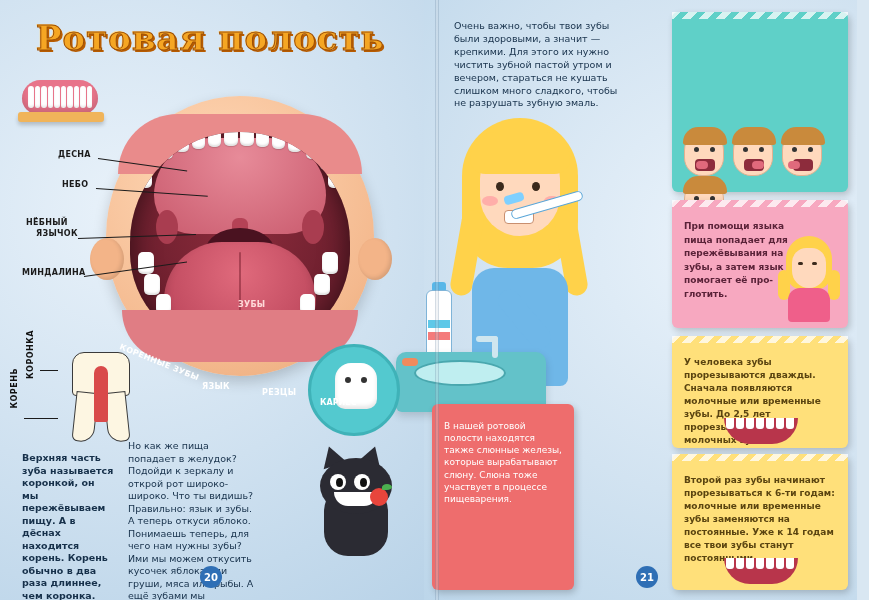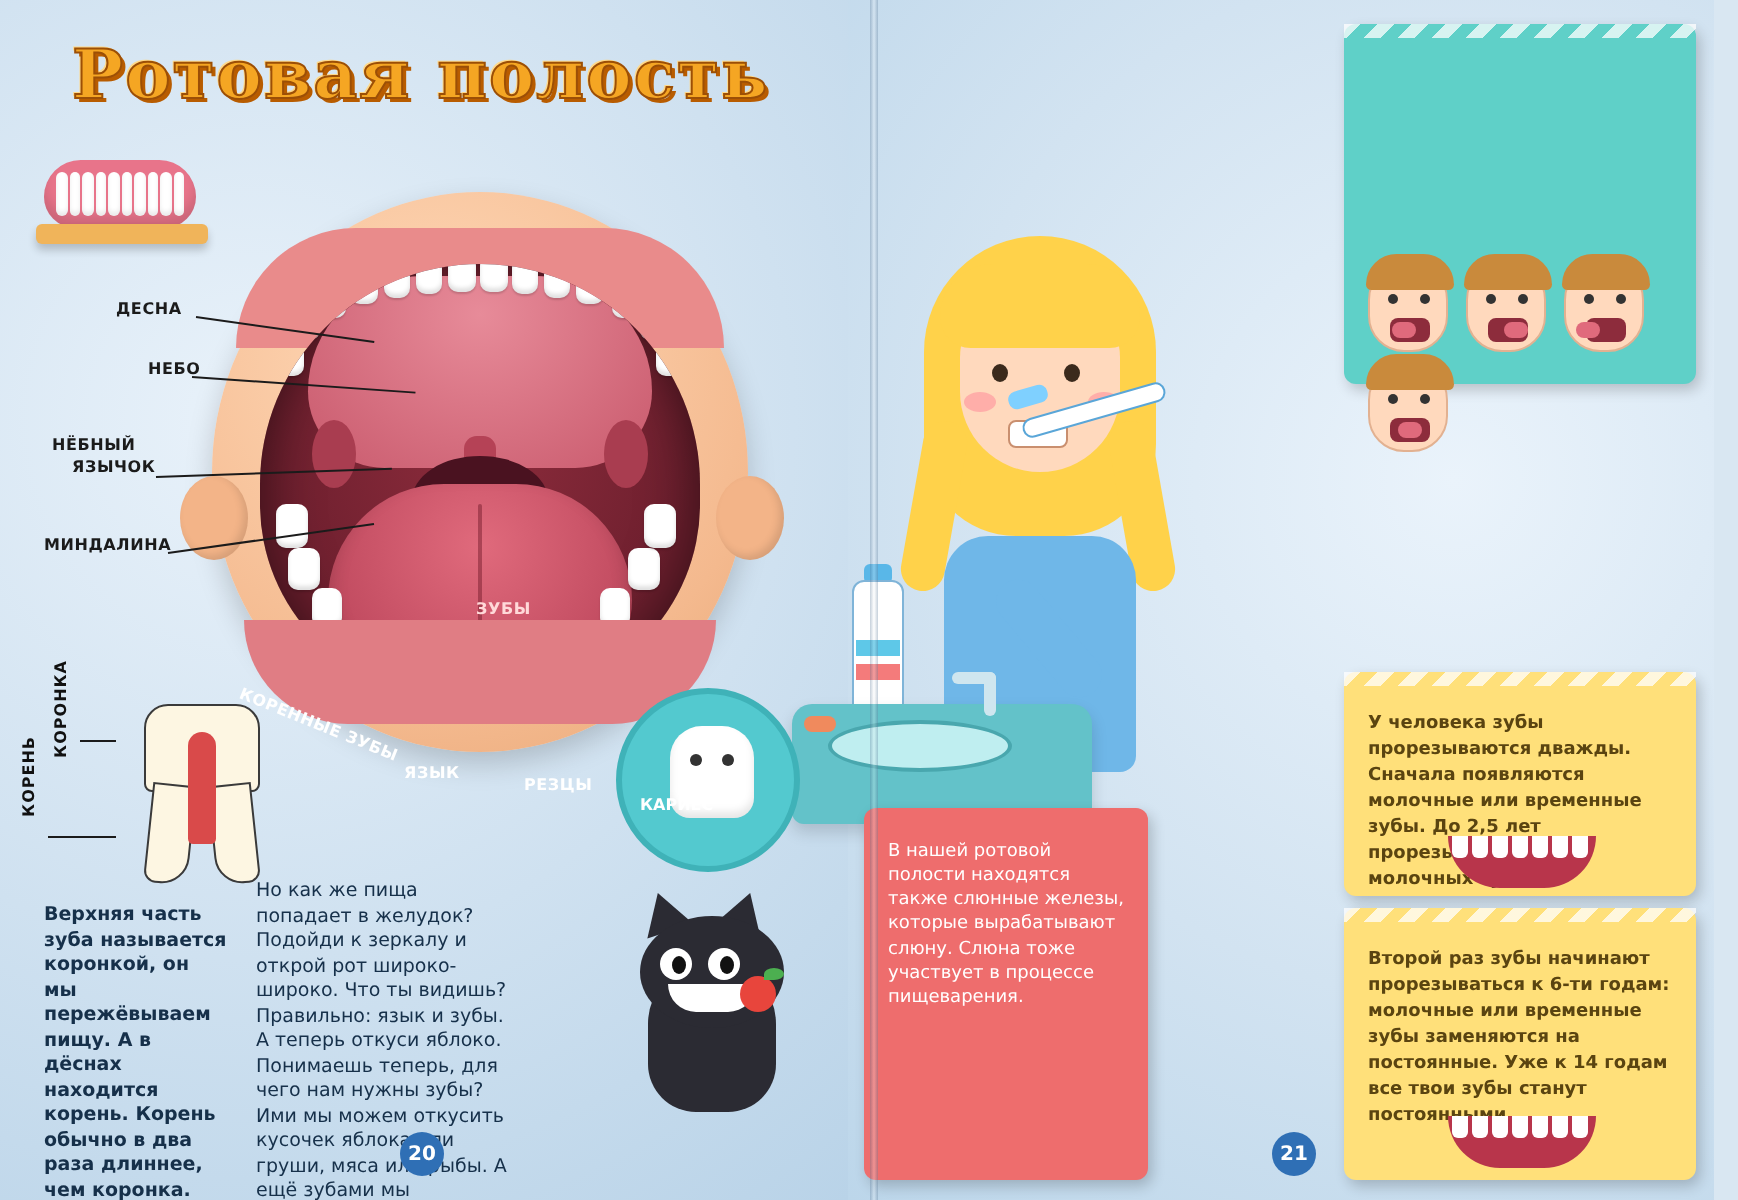--- a/index.html
+++ b/index.html
@@ -357,21 +357,21 @@
       </div>
       <div class="lip-bot"></div>
     </div>
 
     <div class="lead" style="left:98px; top:158px; width:90px; transform: rotate(8deg);"></div>
     <div class="lead" style="left:96px; top:188px; width:112px; transform: rotate(4deg);"></div>
     <div class="lead" style="left:78px; top:238px; width:118px; transform: rotate(-2deg);"></div>
     <div class="lead" style="left:84px; top:276px; width:104px; transform: rotate(-8deg);"></div>
 
     <div class="lbl" style="left:58px; top:150px;">ДЕСНА</div>
-    <div class="lbl" style="left:74px; top:180px;">НЕБО</div>
+    <div class="lbl" style="left:62px; top:180px;">НЕБО</div>
     <div class="lbl" style="left:26px; top:218px;">НЁБНЫЙ</div>
     <div class="lbl" style="left:36px; top:229px;">ЯЗЫЧОК</div>
     <div class="lbl" style="left:22px; top:268px;">МИНДАЛИНА</div>
     <div class="lbl" style="left:238px; top:300px; color:#ffd9d9;">ЗУБЫ</div>
     <div class="lbl rot" style="left:120px; top:342px; transform: rotate(22deg); color:#fff;">КОРЕННЫЕ ЗУБЫ</div>
     <div class="lbl rot" style="left:202px; top:382px; color:#fff;">ЯЗЫК</div>
     <div class="lbl rot" style="left:262px; top:388px; color:#fff;">РЕЗЦЫ</div>
 
     <div class="tooth-section">
       <div class="tooth-body"></div>
@@ -388,20 +388,21 @@
 
     <div class="text-block" style="left:128px; top:440px; width:130px;">Но как же пища попадает в желудок? Подойди к зеркалу и открой рот широко-широко. Что ты видишь? Правильно: язык и зубы. А теперь откуси яблоко. Понимаешь теперь, для чего нам нужны зубы? Ими мы можем откусить кусочек яблока или груши, мяса или рыбы. А ещё зубами мы пережёвываем пищу, измельчаем её. И в этом деле зубам помогает язык.</div>
 
     <div class="pageno" style="left:200px; top:566px;">20</div>
   </div>
 
   <div class="spine"></div>
 
   <div class="right-page">
 
+    <div class="para" style="left:30px; top:20px; width:168px;">Очень важно, чтобы твои зубы были здоровыми, а значит — крепкими. Для этого их нужно чистить зубной пастой утром и вечером, стараться не кушать слишком много сладкого, чтобы не разрушать зубную эмаль.</div>
 
     <div class="girl" style="left:16px; top:118px;">
       <div class="hair-back"></div>
       <div class="braid l"></div>
       <div class="braid r"></div>
       <div class="face2"></div>
       <div class="bangs"></div>
       <div class="eye2 l"></div>
       <div class="eye2 r"></div>
       <div class="cheek l"></div>
@@ -476,20 +477,33 @@
         <div class="mini-face" style="position:relative; display:inline-block;">
           <div class="mini-hair"></div>
           <div class="mini-eye" style="left:9px;"></div>
           <div class="mini-eye" style="left:25px;"></div>
           <div class="mini-mouth"></div>
           <div class="mini-tongue" style="left:14px;"></div>
         </div>
       </div>
     </div>
 
+    <div class="panel pink" style="left:248px; top:200px; width:176px; height:128px;">
+      <div class="jagged-top"></div>
+      <div style="font-weight:bold; font-size:9px; line-height:1.5; width:104px; margin-top:10px;">При помощи языка пища попадает для пережёвывания на зубы, а затем язык помогает её про- глотить.</div>
+      <div class="pgirl">
+        <div class="pg-braid" style="left:0;"></div>
+        <div class="pg-braid" style="left:50px;"></div>
+        <div class="pg-hair"></div>
+        <div class="pg-face"></div>
+        <div class="pg-eye" style="left:20px;"></div>
+        <div class="pg-eye" style="left:34px;"></div>
+        <div class="pg-body"></div>
+      </div>
+    </div>
 
     <div class="panel yellow" style="left:248px; top:336px; width:176px; height:112px;">
       <div class="jagged-top"></div>
       <div style="font-weight:bold; font-size:9px; line-height:1.45; margin-top:10px;">У человека зубы прорезываются дважды. Сначала появляются молочные или временные зубы. До 2,5 лет прорезываются 20 молочных зубов.</div>
       <div class="smile-mouth" style="left:52px; top:82px;">
         <i style="left:2px;"></i>
           <i style="left:12px;"></i>
           <i style="left:22px;"></i>
           <i style="left:32px;"></i>
           <i style="left:42px;"></i>

